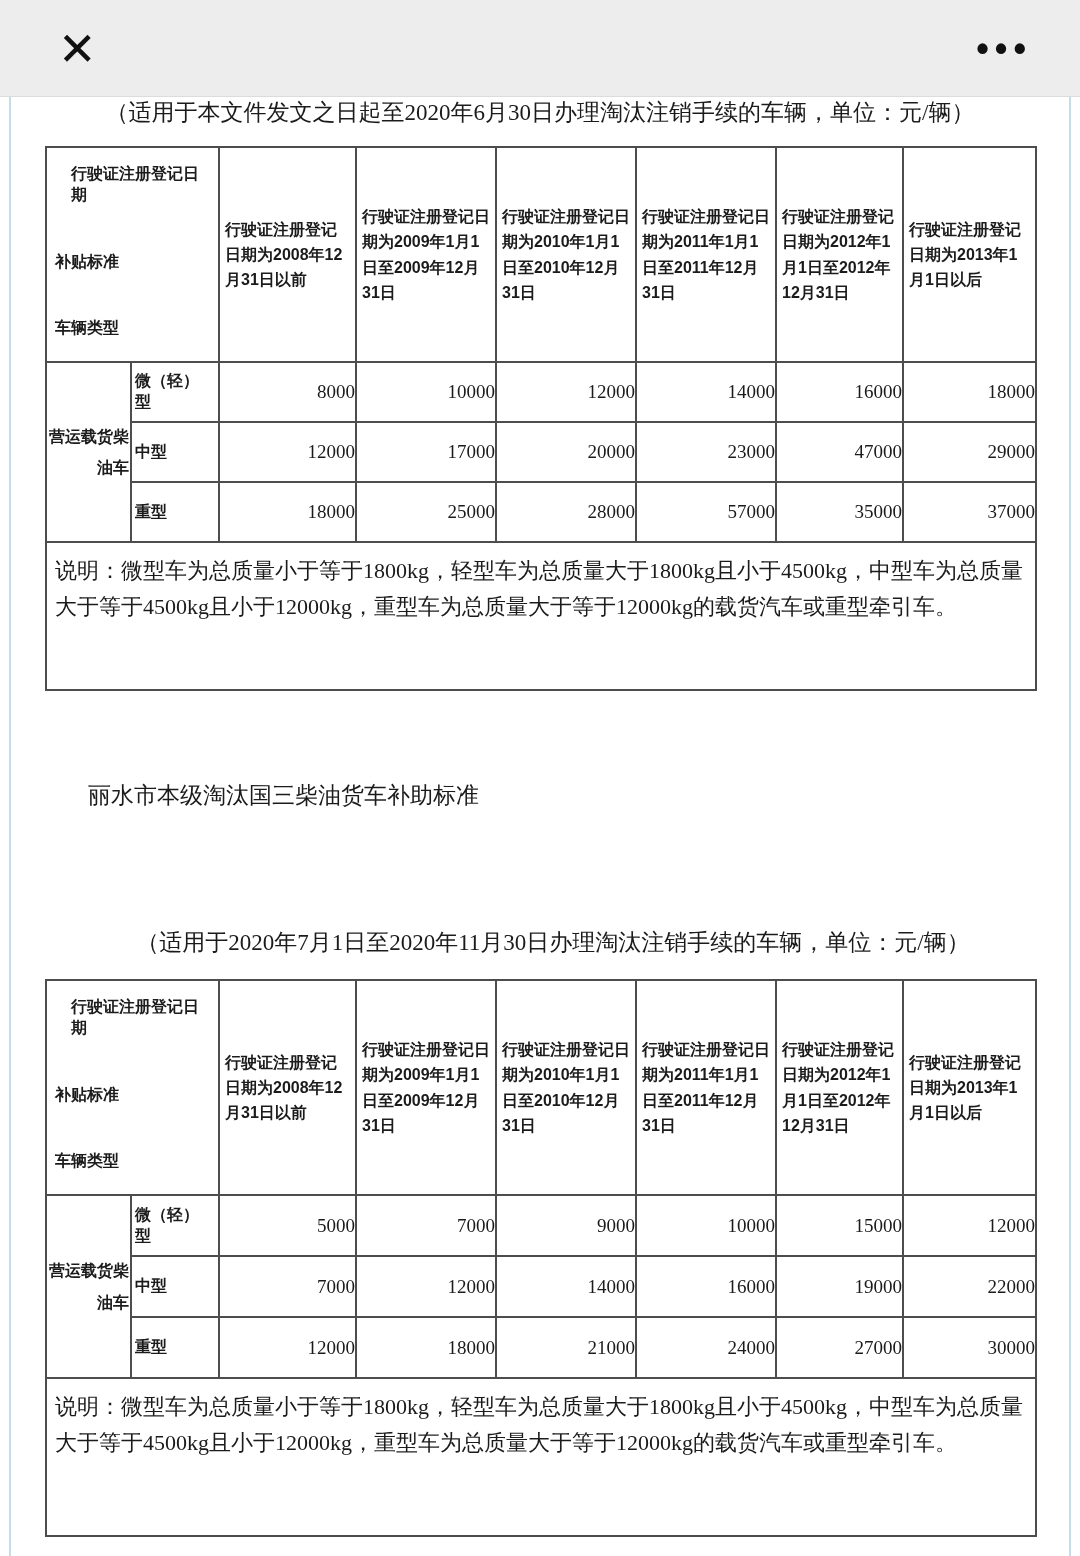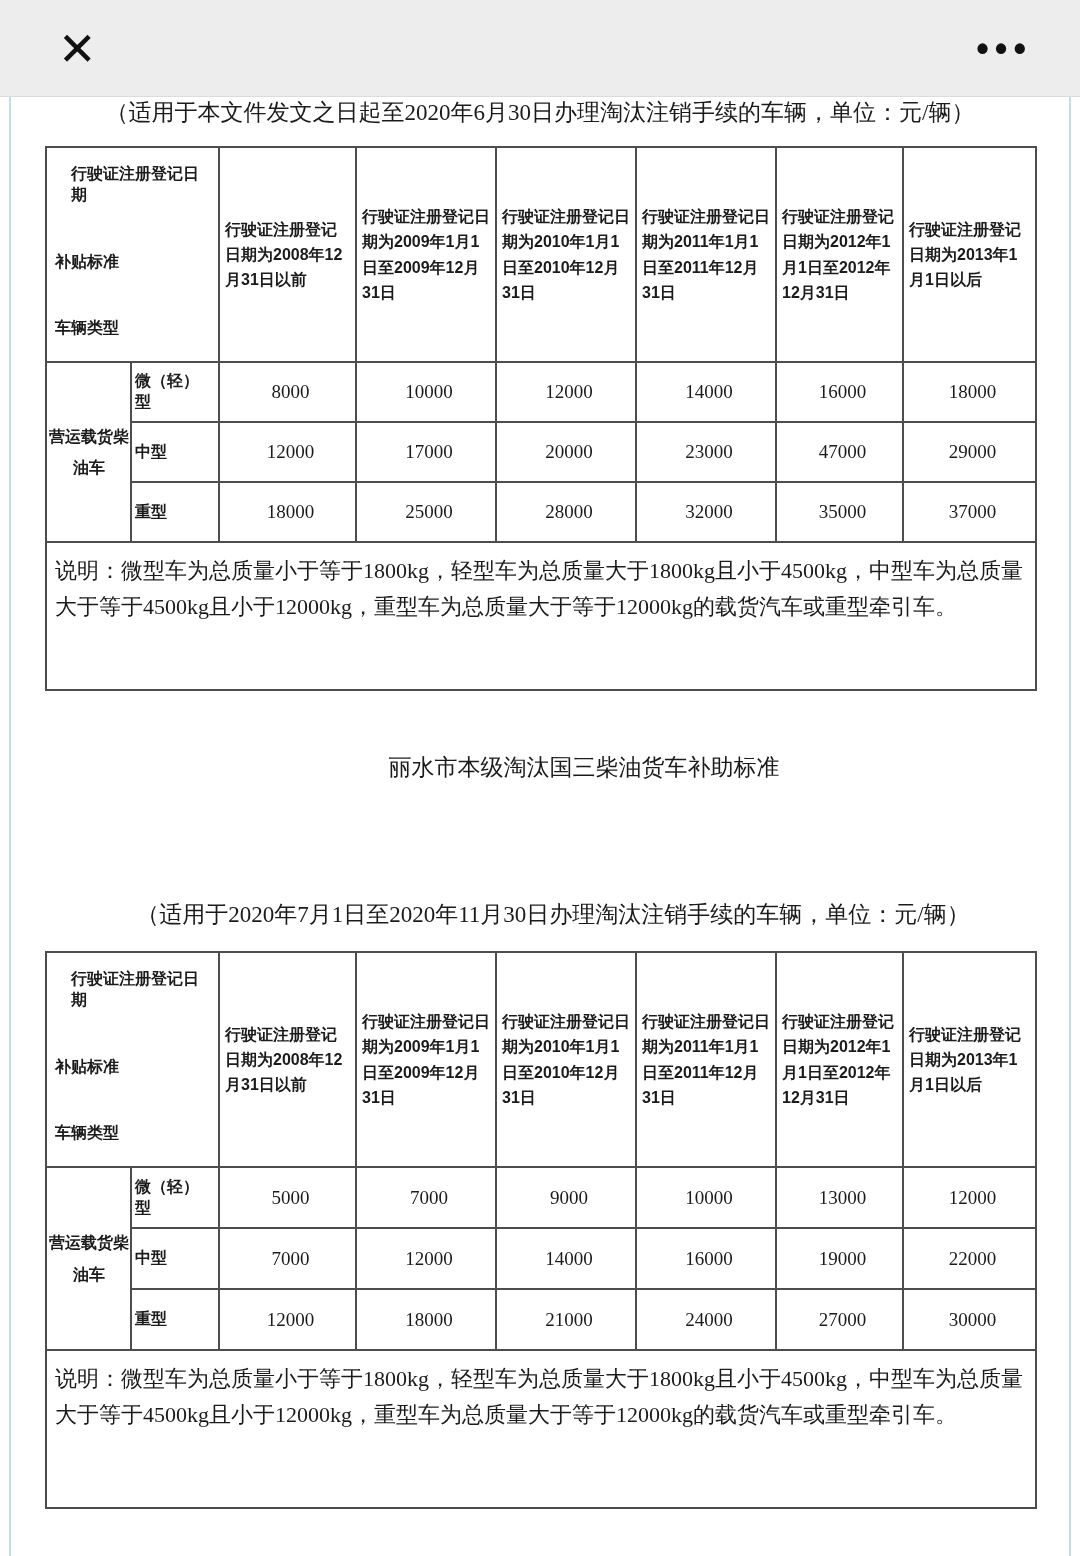--- a/index.html
+++ b/index.html
@@ -80,26 +80,25 @@
     text-align: center;
     font-size: 23px;
     color: #1b1b1b;
     font-family: "Liberation Serif", "DejaVu Serif", serif;
     line-height: 32px;
   }
   .caption-1 { }
   .caption-2 { margin-top: 116px; padding-left: 26px; }
 
   .section-title {
-    margin: 62px 0 0 88px;
+    margin: 90px 0 0 88px;
     font-size: 23px;
     line-height: 30px;
     font-family: "Liberation Serif", "DejaVu Serif", serif;
     color: #1b1b1b;
-    text-align: center;
   }
 
   table.subsidy {
     border-collapse: collapse;
     table-layout: fixed;
     width: 990px;
     margin-left: 45px;
     background: #fff;
   }
   .t1 { margin-top: 17px; }
@@ -127,39 +126,39 @@
     font-weight: 700;
     text-align: left;
     vertical-align: middle;
     padding: 6px 4px 6px 5px;
     line-height: 1.58;
   }
 
   td.group-cell {
     font-size: 16px;
     font-weight: 700;
-    text-align: center;
+    text-align: right;
     vertical-align: middle;
     padding: 2px 1px 2px 2px;
     line-height: 1.95;
     border-radius: 19px;
   }
   td.type-cell {
     font-size: 16px;
     font-weight: 700;
     text-align: left;
     vertical-align: middle;
     padding: 2px 16px 2px 3px;
     height: 60px;
   }
   .t2 td.type-cell { height: 61px; }
   td.val-cell {
     font-family: "Liberation Serif", "DejaVu Serif", serif;
     font-size: 19px;
-    text-align: center;
+    text-align: right;
     vertical-align: middle;
     padding-left: 6px;
   }
   td.note-cell {
     font-family: "Liberation Serif", "DejaVu Serif", serif;
     font-size: 22px;
     line-height: 36px;
     text-align: left;
     vertical-align: top;
     padding: 10px 12px 0 8px;
@@ -224,21 +223,21 @@
     <td class="val-cell">20000</td>
     <td class="val-cell">23000</td>
     <td class="val-cell">47000</td>
     <td class="val-cell">29000</td>
   </tr>
   <tr>
     <td class="type-cell">重型</td>
     <td class="val-cell">18000</td>
     <td class="val-cell">25000</td>
     <td class="val-cell">28000</td>
-    <td class="val-cell">32000</td>
+    <td class="val-cell">57000</td>
     <td class="val-cell">35000</td>
     <td class="val-cell">37000</td>
   </tr>
   <tr>
     <td class="note-cell" colspan="8">说明：微型车为总质量小于等于1800kg，轻型车为总质量大于1800kg且小于4500kg，中型车为总质量大于等于4500kg且小于12000kg，重型车为总质量大于等于12000kg的载货汽车或重型牵引车。</td>
   </tr>
 </tbody>
   </table>
 
 <div class="section-title">丽水市本级淘汰国三柴油货车补助标准</div>
@@ -272,21 +271,21 @@
     <th class="colhead">行驶证注册登记日期为2012年1月1日至2012年12月31日</th>
     <th class="colhead">行驶证注册登记日期为2013年1月1日以后</th>
   </tr>
   <tr>
     <td class="group-cell" rowspan="3">营运载货柴油车</td>
     <td class="type-cell">微（轻）型</td>
     <td class="val-cell">5000</td>
     <td class="val-cell">7000</td>
     <td class="val-cell">9000</td>
     <td class="val-cell">10000</td>
-    <td class="val-cell">13000</td>
+    <td class="val-cell">15000</td>
     <td class="val-cell">12000</td>
   </tr>
   <tr>
     <td class="type-cell">中型</td>
     <td class="val-cell">7000</td>
     <td class="val-cell">12000</td>
     <td class="val-cell">14000</td>
     <td class="val-cell">16000</td>
     <td class="val-cell">19000</td>
     <td class="val-cell">22000</td>

